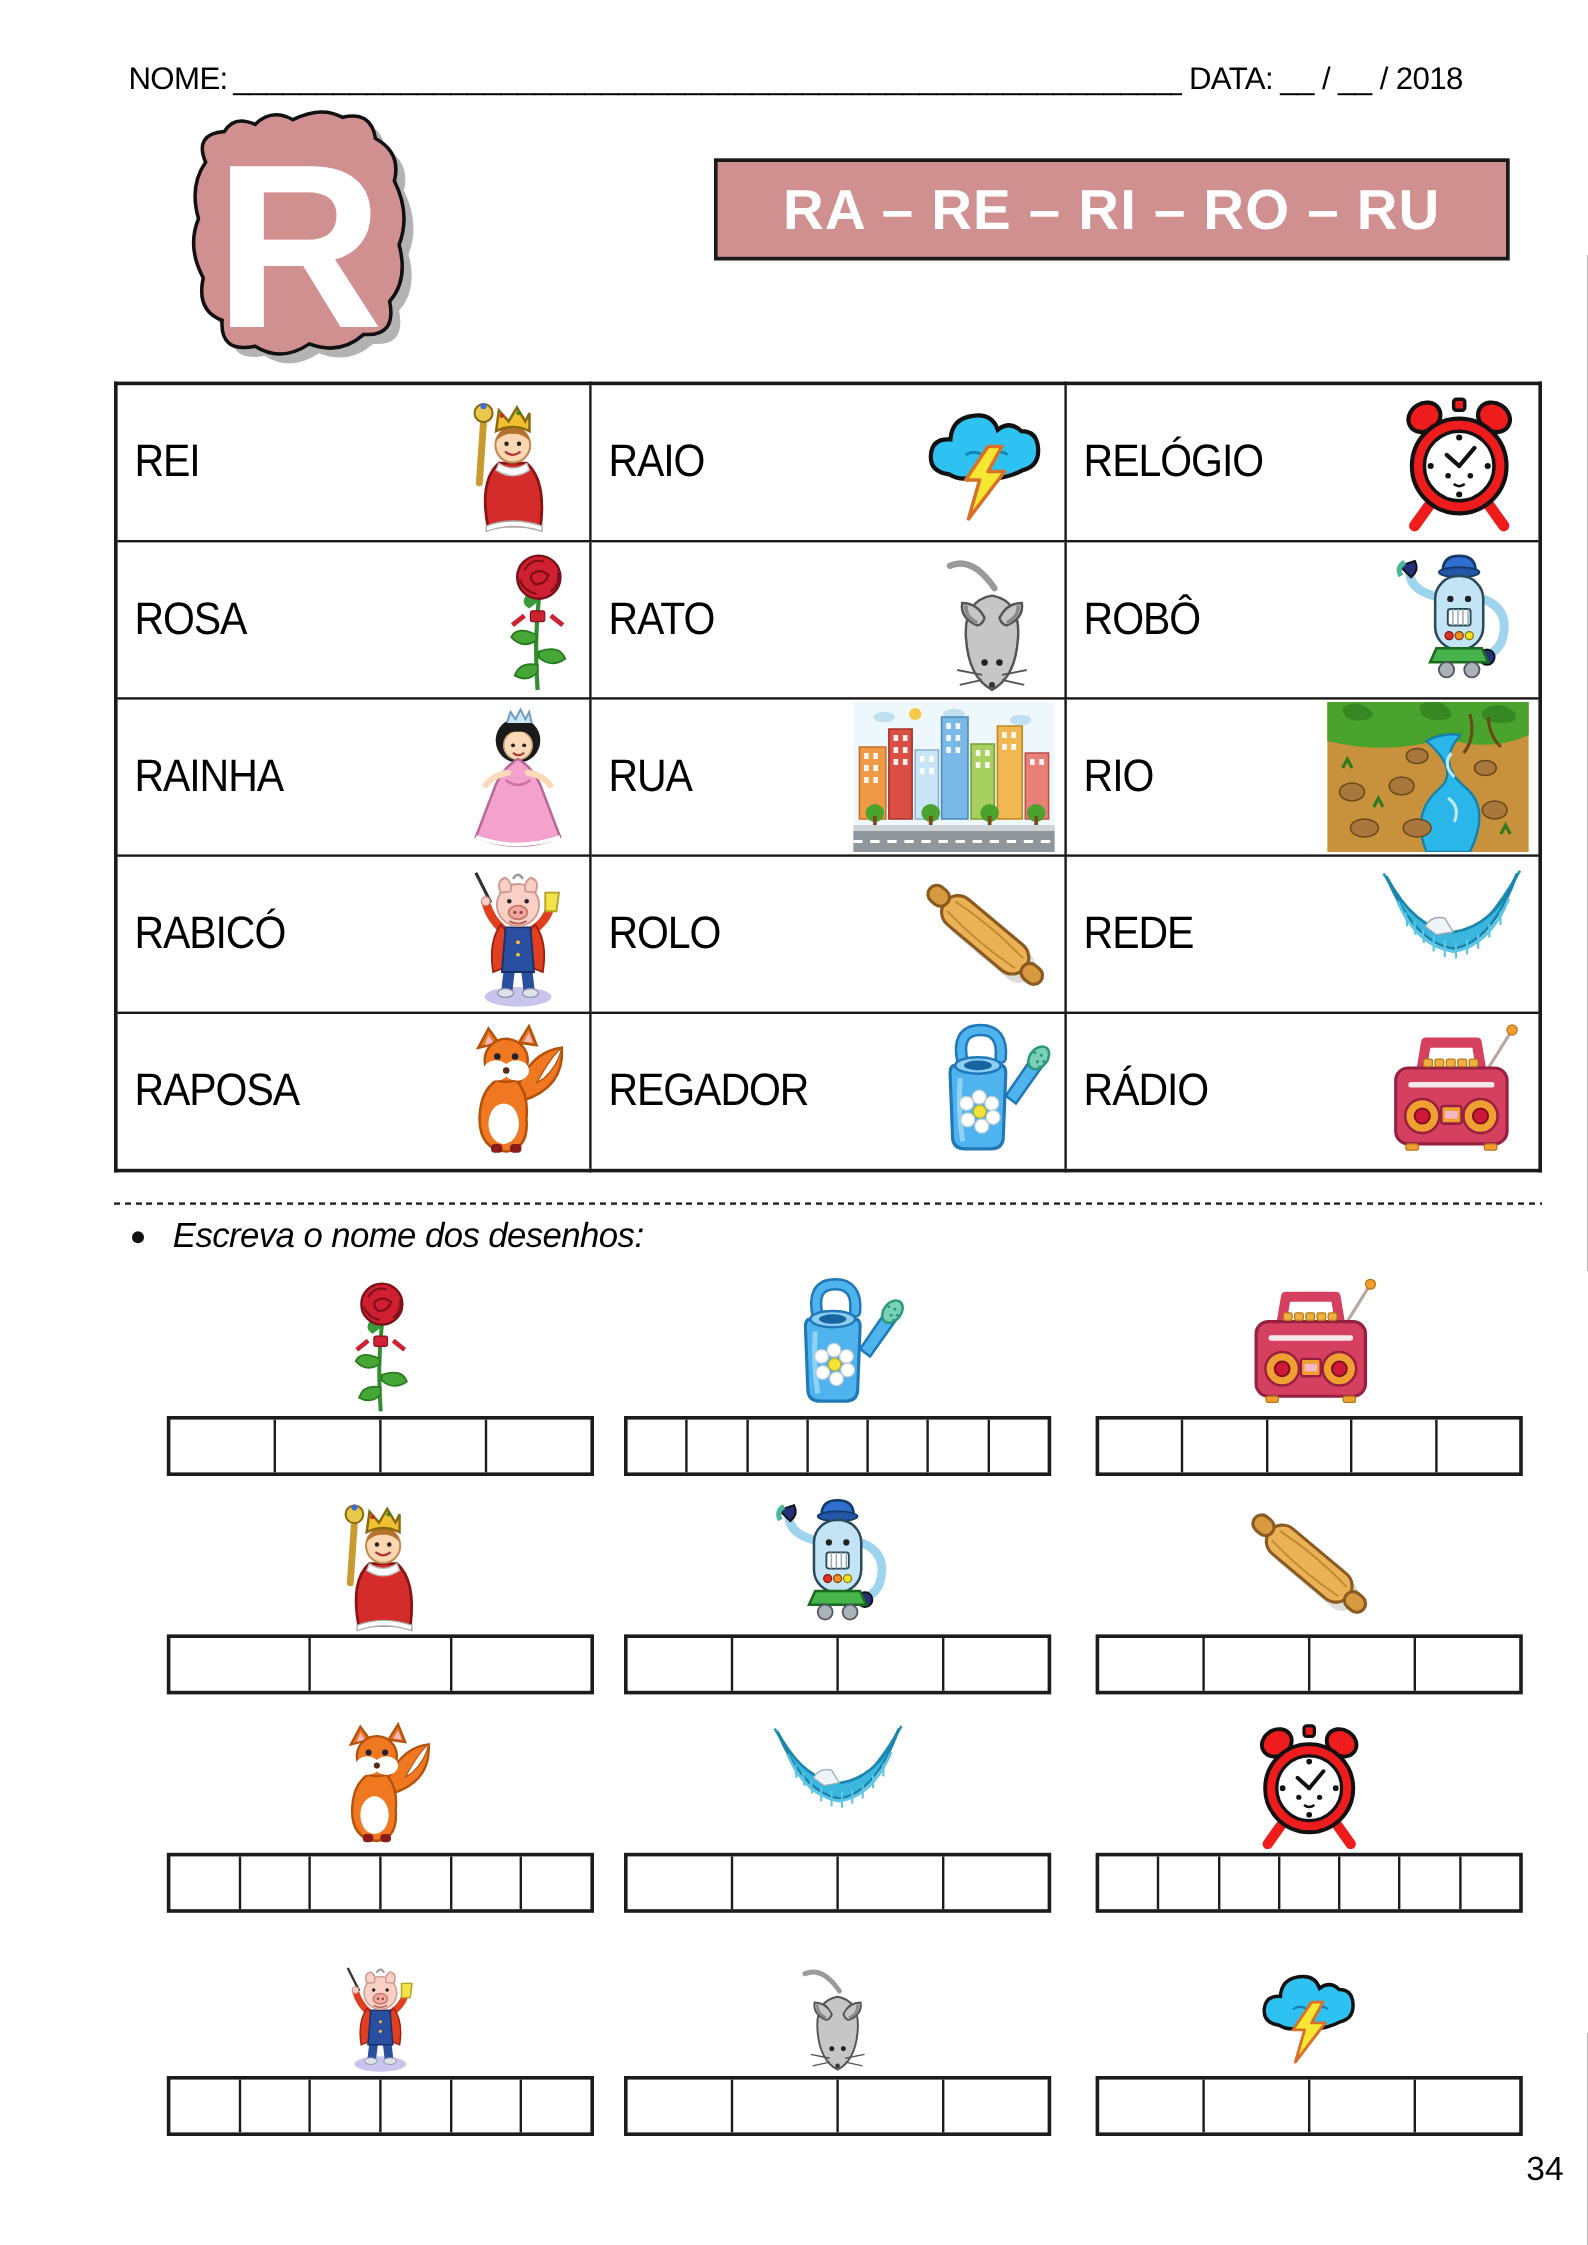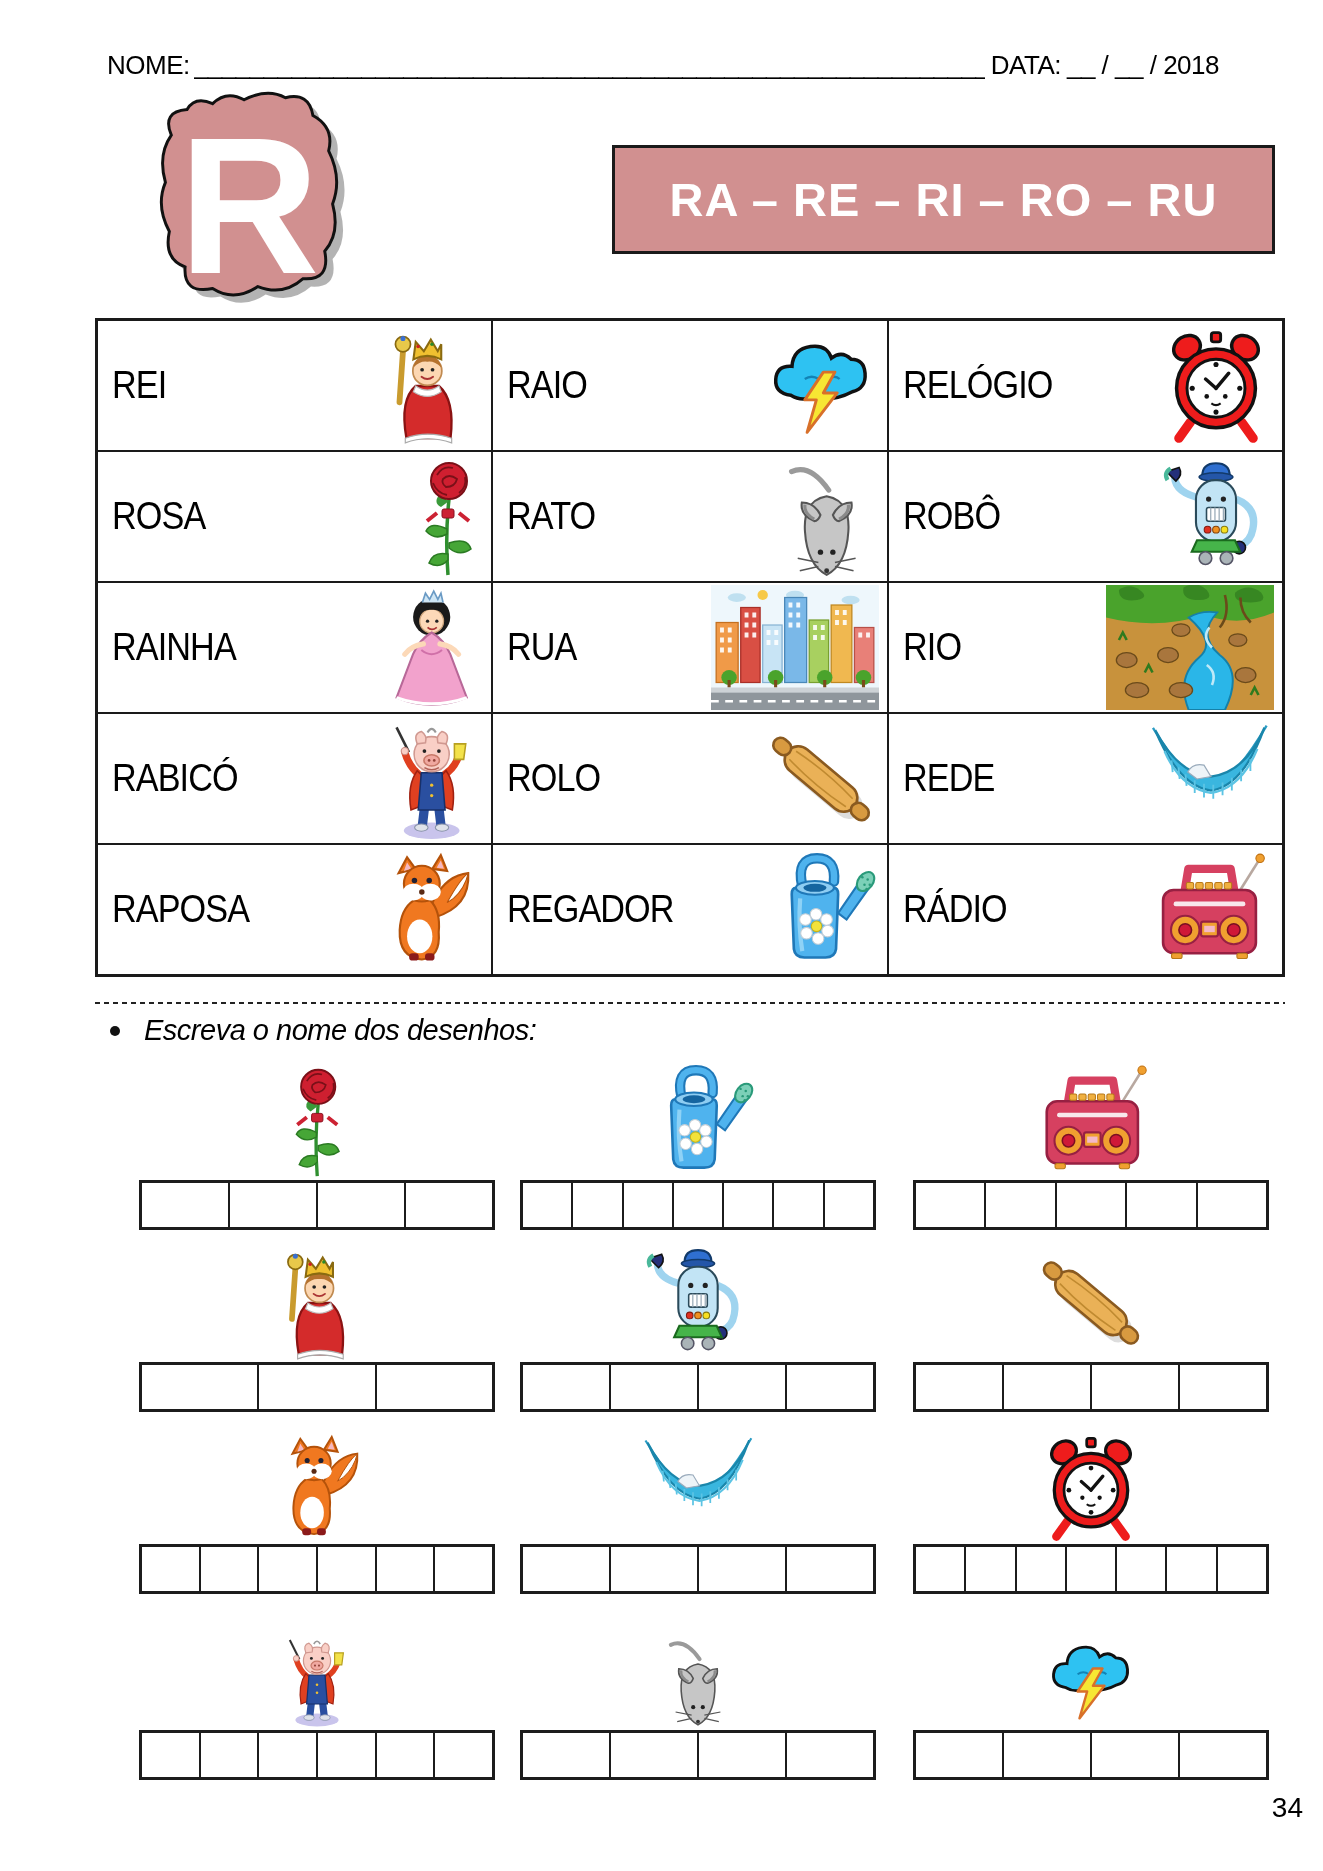--- a/index.html
+++ b/index.html
@@ -11,21 +11,21 @@
   .header { position:absolute; top:34px; left:107px; width:1112px; display:flex; align-items:center; font-size:26px; letter-spacing:-0.5px; white-space:nowrap;margin-top:16px; }
   .name-line { flex:1; overflow:hidden; white-space:nowrap; margin:0 6px 0 4px; }
   .date-label { margin-right:6px; }
 
   
   .letter-blob { position:absolute; left:134px; top:84px; width:230px; height:236px; }
   .letter-blob svg { width:100%; height:100%; overflow:visible; }
   .letter-blob text { font-family:"Liberation Sans",sans-serif; font-weight:bold; }
 
   
-  .banner { position:absolute; left:595px; top:145px; width:663px; height:109px; background:#d19090; border:3px solid #1a1a1a; color:#fff; display:flex; align-items:center; justify-content:center; font-size:47px; font-weight:bold; letter-spacing:1px;margin-left:17px; }
+  .banner { position:absolute; left:595px; top:132px; width:663px; height:85px; background:#d19090; border:3px solid #1a1a1a; color:#fff; display:flex; align-items:center; justify-content:center; font-size:47px; font-weight:bold; letter-spacing:1px; }
 
   
   .list-title { position:absolute; top:263px; left:95px; width:1190px; text-align:center; font-size:28px; font-weight:bold; }
 
   
   .word-table { position:absolute; left:95px; top:318px; width:1190px; border-collapse:collapse; table-layout:fixed; background:#fff; border:3px solid #1a1a1a; }
   .word-table td { border:2px solid #1a1a1a; width:33.33%; height:129px; padding:0; vertical-align:middle; }
   .cell-inner { display:flex; justify-content:space-between; align-items:center; height:129px; padding:0 8px 0 14px; overflow:hidden; }
   .word { font-size:38px; letter-spacing:-1px; transform:scaleX(.9); transform-origin:0 50%; white-space:nowrap; }
   .icon svg { display:block; }

